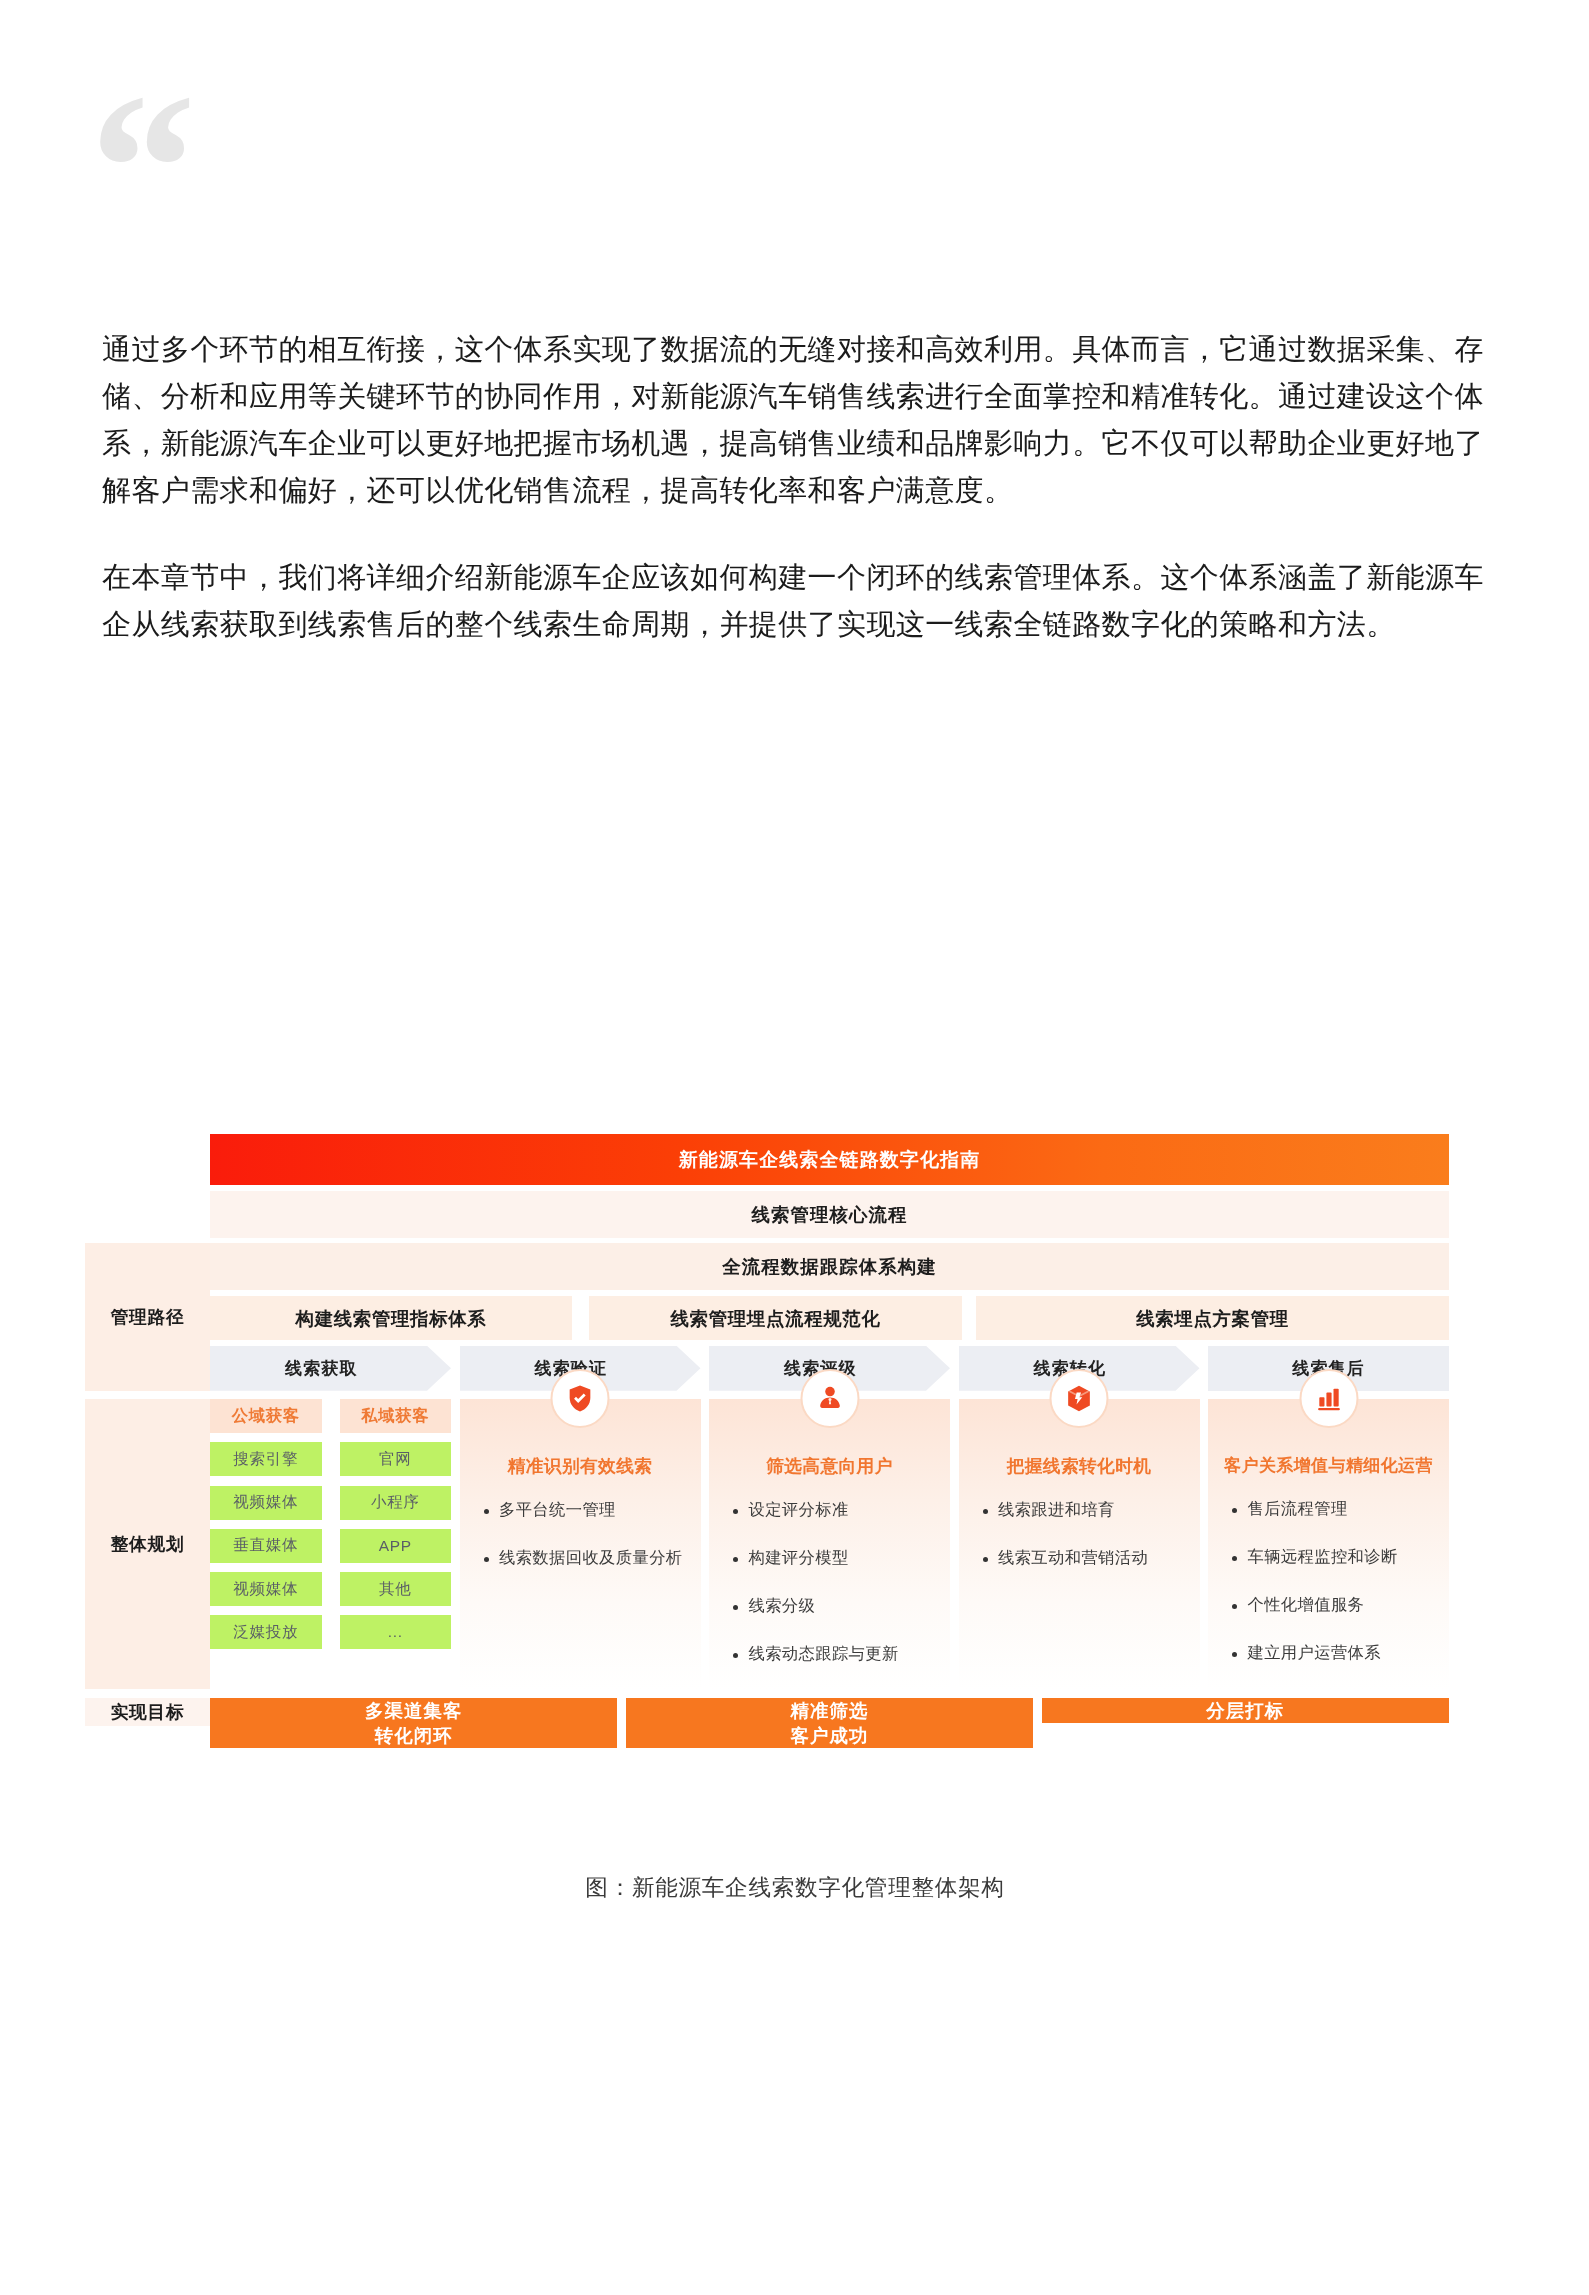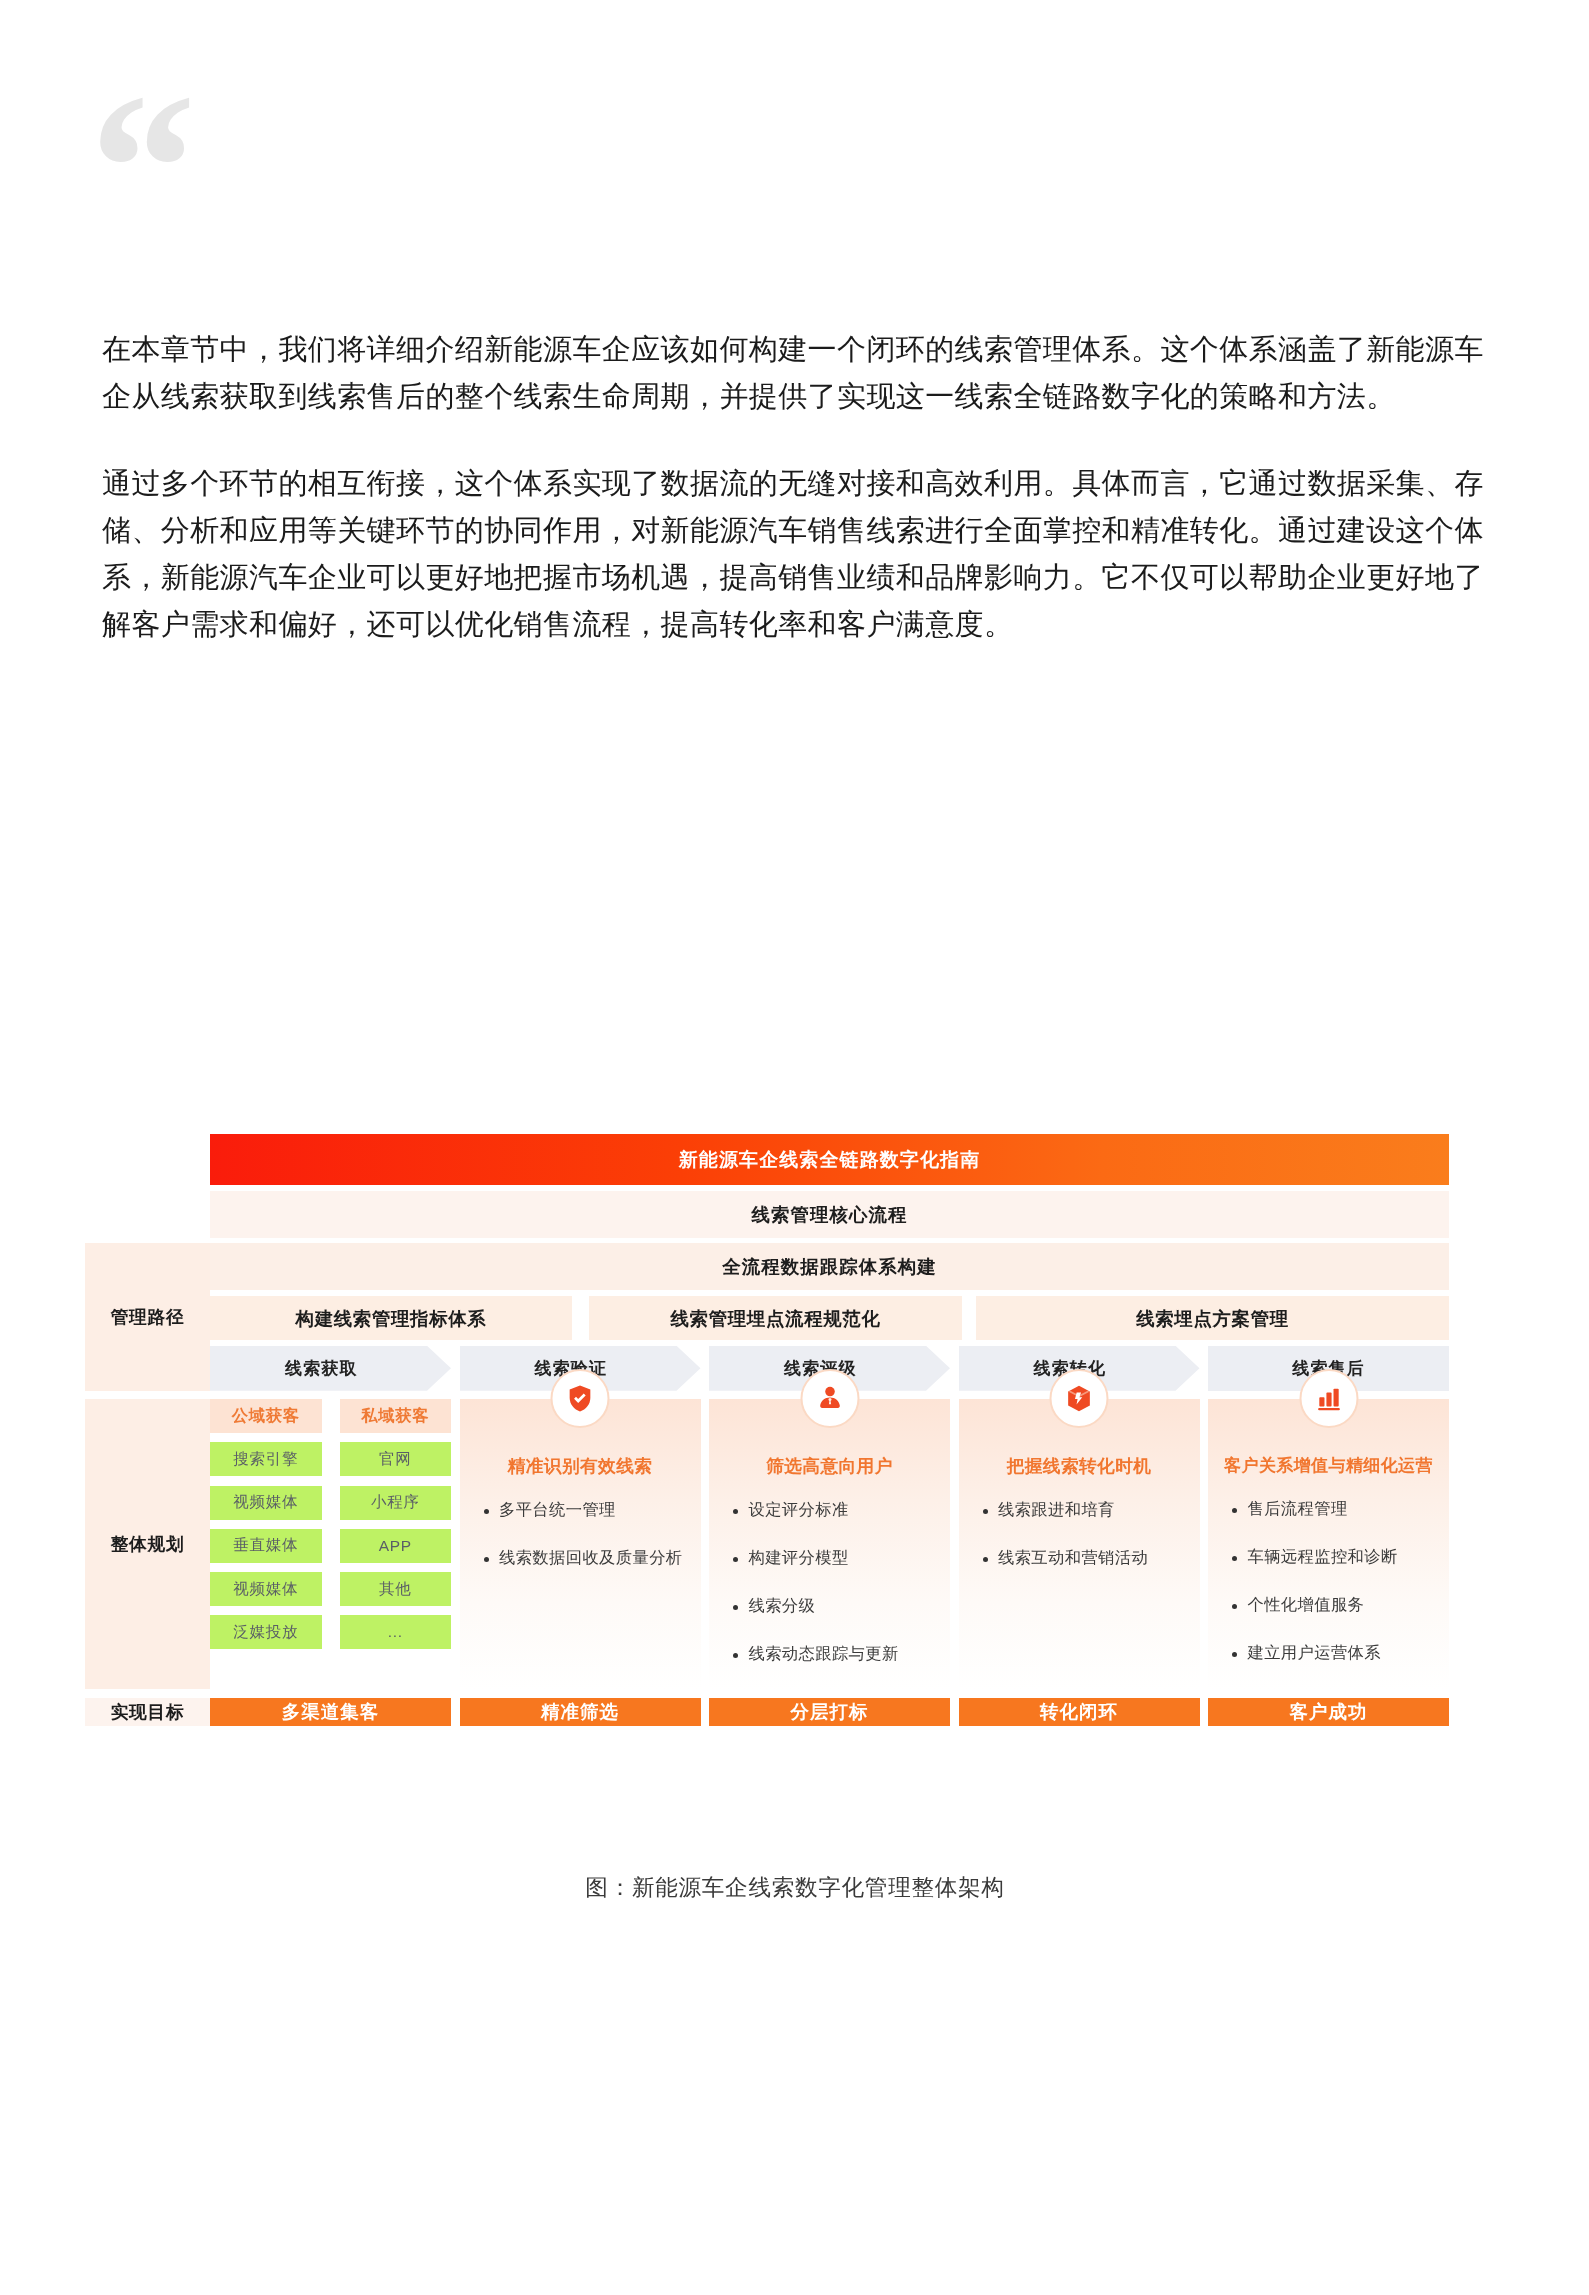--- a/index.html
+++ b/index.html
@@ -189,21 +189,21 @@
     position: absolute;
     left: 0; top: 15px;
     width: 5px; height: 5px;
     border-radius: 50%;
     background: #333;
   }
 
   
   .goals {
     display: grid;
-    grid-template-columns: repeat(5, 1fr);
+    grid-template-columns: repeat(3, 1fr);
     column-gap: 8.5px;
     height: 28px;
   }
   .goal {
     background: #f7771f;
     color: #ffffff;
     font-size: 18.4px;
     font-weight: 700;
     display: flex; align-items: center; justify-content: center;
     letter-spacing: 1.1px;
@@ -223,22 +223,22 @@
   }
 </style>
 </head>
 <body>
 
 <div class="page">
 
   <div class="quote-mark">“</div>
 
   <div class="prose">
+    <p>通过多个环节的相互衔接，这个体系实现了数据流的无缝对接和高效利用。具体而言，它通过数据采集、存储、分析和应用等关键环节的协同作用，对新能源汽车销售线索进行全面掌控和精准转化。通过建设这个体系，新能源汽车企业可以更好地把握市场机遇，提高销售业绩和品牌影响力。它不仅可以帮助企业更好地了解客户需求和偏好，还可以优化销售流程，提高转化率和客户满意度。</p>
     <p>在本章节中，我们将详细介绍新能源车企应该如何构建一个闭环的线索管理体系。这个体系涵盖了新能源车企从线索获取到线索售后的整个线索生命周期，并提供了实现这一线索全链路数字化的策略和方法。</p>
-    <p>通过多个环节的相互衔接，这个体系实现了数据流的无缝对接和高效利用。具体而言，它通过数据采集、存储、分析和应用等关键环节的协同作用，对新能源汽车销售线索进行全面掌控和精准转化。通过建设这个体系，新能源汽车企业可以更好地把握市场机遇，提高销售业绩和品牌影响力。它不仅可以帮助企业更好地了解客户需求和偏好，还可以优化销售流程，提高转化率和客户满意度。</p>
   </div>
 
   <div class="figure">
 
     <div class="fig-grid">
       <div style="background:#fff"></div>
       <div class="bar bar-title">新能源车企线索全链路数字化指南</div>
     </div>
 
     <div class="gap-xs"></div>

